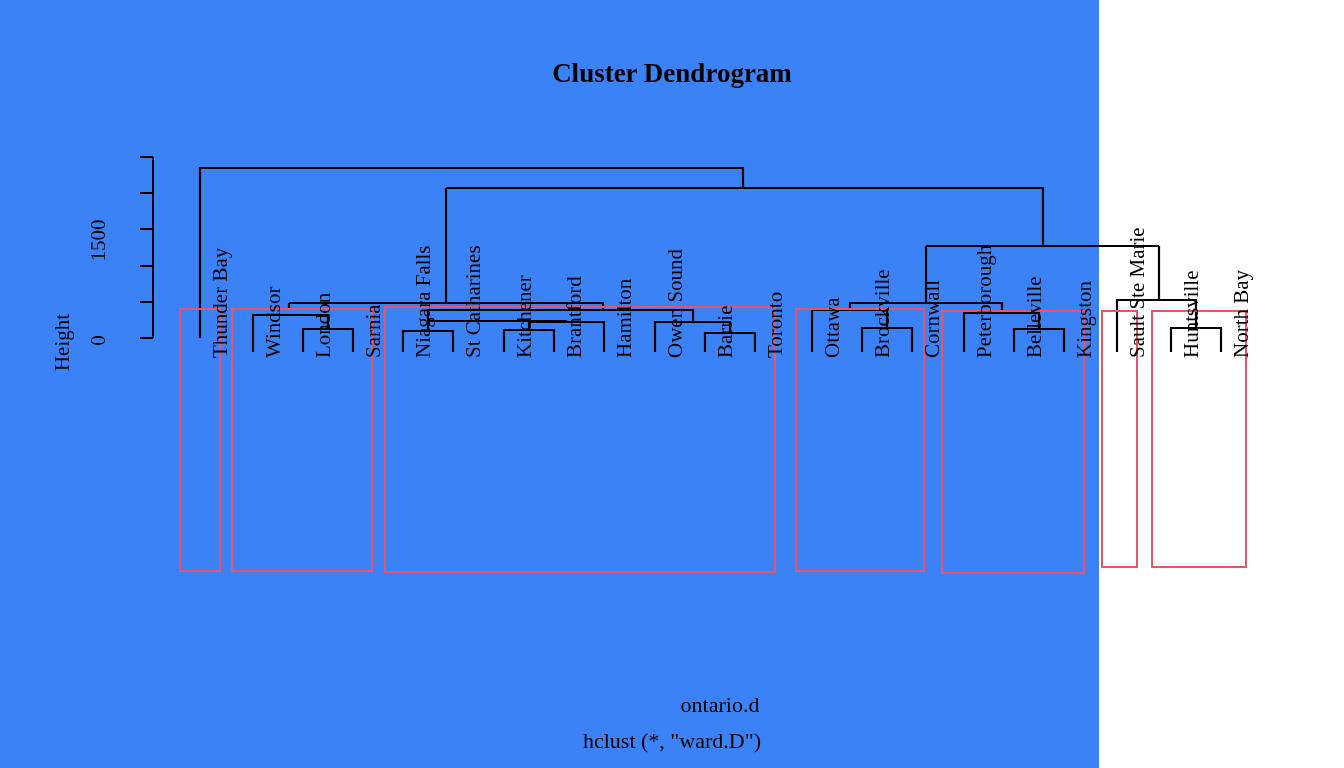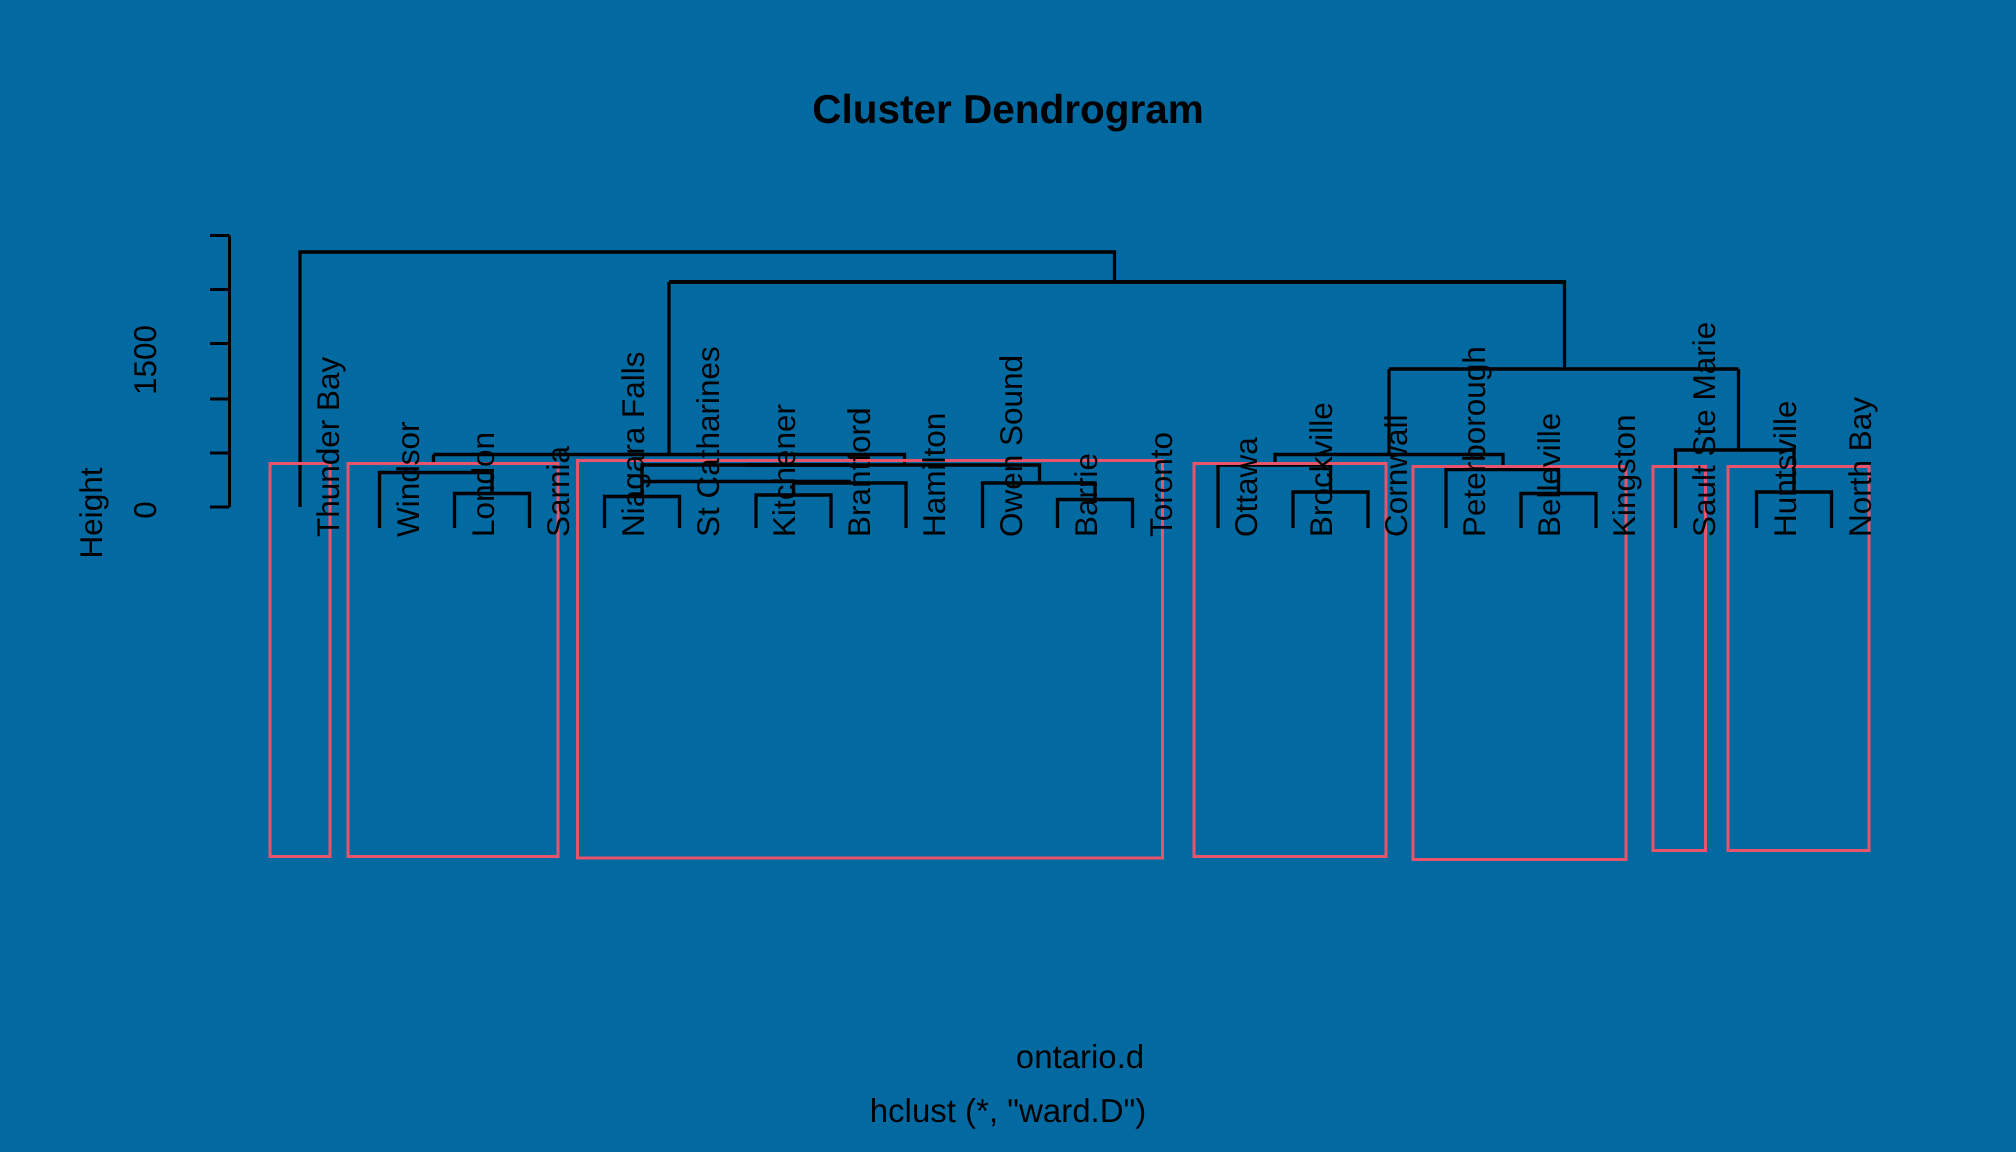--- a/index.html
+++ b/index.html
@@ -1,18 +1,18 @@
 <!DOCTYPE html>
 <html><head>
 <meta charset="utf-8">
 <style>
   html,body{margin:0;padding:0;background:#ffffff;}
   body{width:1344px;height:768px;overflow:hidden;
        font-family:"Liberation Sans", sans-serif;color:#000;}
-  #stage{position:relative;width:1344px;height:768px;background:#0369a1;}
+  #stage{position:relative;width:1099px;height:768px;background:#3b82f6;font-family:Liberation Serif, serif;}
   #title{position:absolute;left:0;top:58px;width:1344px;text-align:center;
          font-size:27px;font-weight:bold;letter-spacing:0px;}
   #ylab{position:absolute;left:-8px;top:330px;width:140px;text-align:center;
         font-size:21px;transform:rotate(-90deg);transform-origin:center center;}
   .ytick-label{position:absolute;font-size:21px;transform:rotate(-90deg);
                transform-origin:center center;text-align:center;}
   #sub1{position:absolute;left:0;top:692px;width:1344px;text-align:center;font-size:22px;margin-left:48px;}
   #sub2{position:absolute;left:0;top:728px;width:1344px;text-align:center;font-size:22px;}
   svg{position:absolute;left:0;top:0;}
   .leaf-label{position:absolute;font-size:21px;white-space:nowrap;

